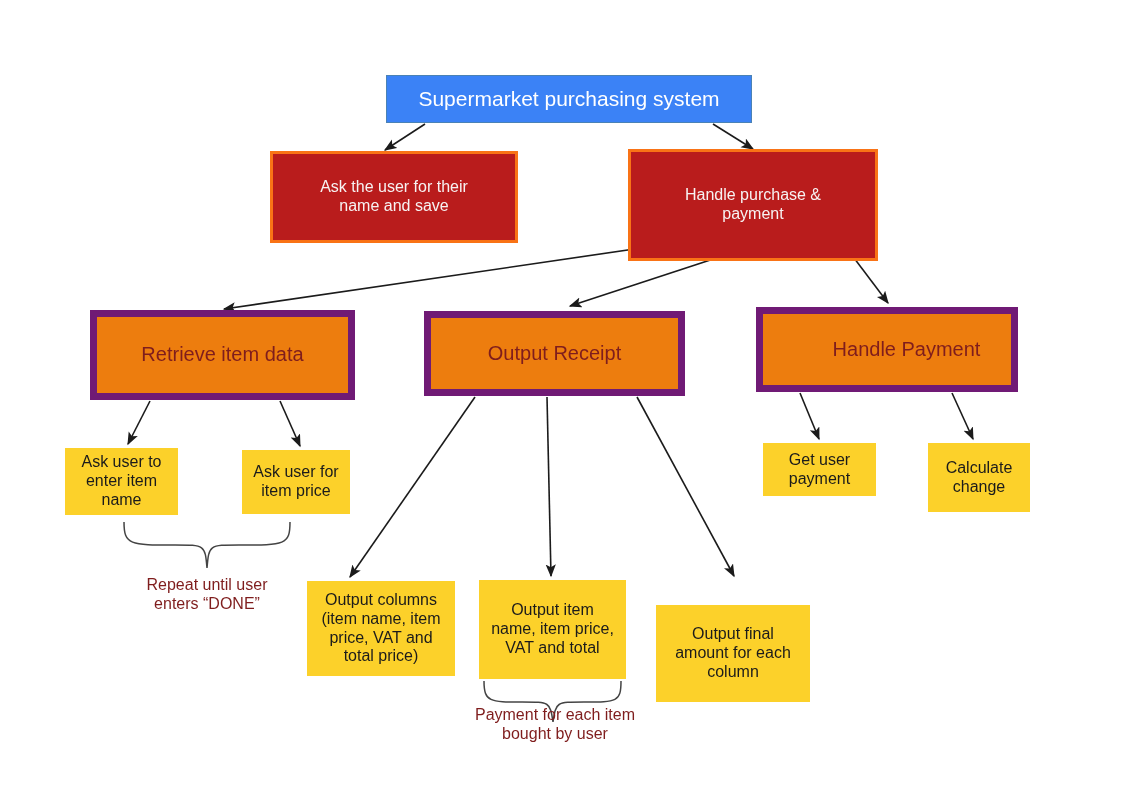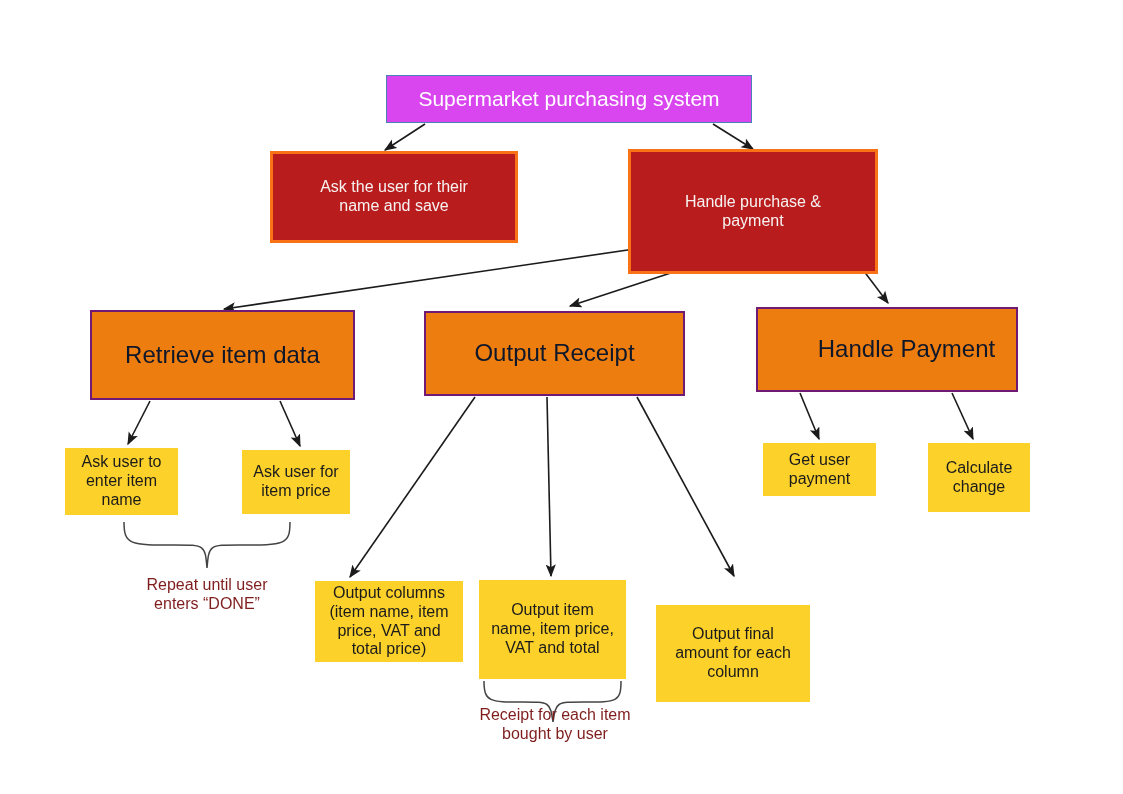--- a/index.html
+++ b/index.html
@@ -30,36 +30,36 @@
     box-sizing: border-box;
     display: flex;
     align-items: center;
     justify-content: center;
     text-align: center;
     line-height: 1.18;
     white-space: pre-line;
     padding: 2px 6px;
   }
   .node.level0 {
-    background: #d946ef;
+    background: #3b82f6;
     color: #ffffff;
     font-size: 21px;
     border: 1px solid #4a82b5;
   }
   .node.level1 {
     background: #b91c1c;
     color: #f7f2f2;
     font-size: 16px;
     border: 3px solid #f97316;
   }
   .node.level2 {
     background: #ED7D0E;
-    color: #0f172a;
-    font-size: 24px;
-    border: 2px solid #701a75;
+    color: #7f1d1d;
+    font-size: 20px;
+    border: 7px solid #701a75;
   }
   .node.level3 {
     background: #FCD12A;
     color: #1b1b1b;
     font-size: 16px;
     border: 1px solid #fcd12a;
   }
   .loop-label {
     position: absolute;
     text-align: center;
@@ -97,45 +97,45 @@
     <g id="brace-group">
         <path d="M 124,522 C 124,545 130,545 175,545 C 205,545 205,545 207,568 C 209,545 209,545 239,545 C 285,545 290,545 290,522" stroke="#444444" stroke-width="1.5" fill="none"></path>
         <path d="M 484,681 C 484,702 490,702 522,702 C 550,702 550,702 553,722 C 556,702 556,702 584,702 C 617,702 621,702 621,681" stroke="#444444" stroke-width="1.5" fill="none"></path>
       </g>
   </svg>
 
   <div id="node-layer">
       <div class="node level0" style="left: 386px; top: 75px; width: 366px; height: 48px;"><span>Supermarket purchasing system</span></div>
       <div class="node level1" style="left: 270px; top: 151px; width: 248px; height: 92px;"><span>Ask the user for their
 name and save</span></div>
-      <div class="node level1" style="left: 628px; top: 149px; width: 250px; height: 125px;"><span>Handle purchase &amp;
+      <div class="node level1" style="left: 628px; top: 149px; width: 250px; height: 112px;"><span>Handle purchase &amp;
 payment</span></div>
       <div class="node level2" style="left: 90px; top: 310px; width: 265px; height: 90px;"><span>Retrieve item data</span></div>
       <div class="node level2" style="left: 424px; top: 311px; width: 261px; height: 85px;"><span>Output Receipt</span></div>
       <div class="node level2" style="left: 756px; top: 307px; width: 262px; height: 85px; padding-left: 45px;"><span>Handle Payment</span></div>
       <div class="node level3" style="left: 65px; top: 448px; width: 113px; height: 67px;"><span>Ask user to
 enter item
 name</span></div>
       <div class="node level3" style="left: 242px; top: 450px; width: 108px; height: 64px;"><span>Ask user for
 item price</span></div>
       <div class="node level3" style="left: 763px; top: 443px; width: 113px; height: 53px;"><span>Get user
 payment</span></div>
       <div class="node level3" style="left: 928px; top: 443px; width: 102px; height: 69px;"><span>Calculate
 change</span></div>
-      <div class="node level3" style="left: 315px; top: 581px; width: 148px; height: 81px;"><span>Output columns
+      <div class="node level3" style="left: 307px; top: 581px; width: 148px; height: 95px;"><span>Output columns
 (item name, item
 price, VAT and
 total price)</span></div>
       <div class="node level3" style="left: 479px; top: 580px; width: 147px; height: 99px;"><span>Output item
 name, item price,
 VAT and total</span></div>
       <div class="node level3" style="left: 656px; top: 580px; width: 154px; height: 97px; margin-top: 25px;"><span>Output final
 amount for each
 column</span></div>
     </div>
   <div id="brace-label-layer">
       <div class="loop-label" style="left: 112px; top: 575px; width: 190px;">Repeat until user
 enters “DONE”</div>
-      <div class="loop-label" style="left: 455px; top: 705px; width: 200px;">Receipt for each item
+      <div class="loop-label" style="left: 455px; top: 705px; width: 200px;">Payment for each item
 bought by user</div>
     </div>
 
 </div>
 
 </body></html>

